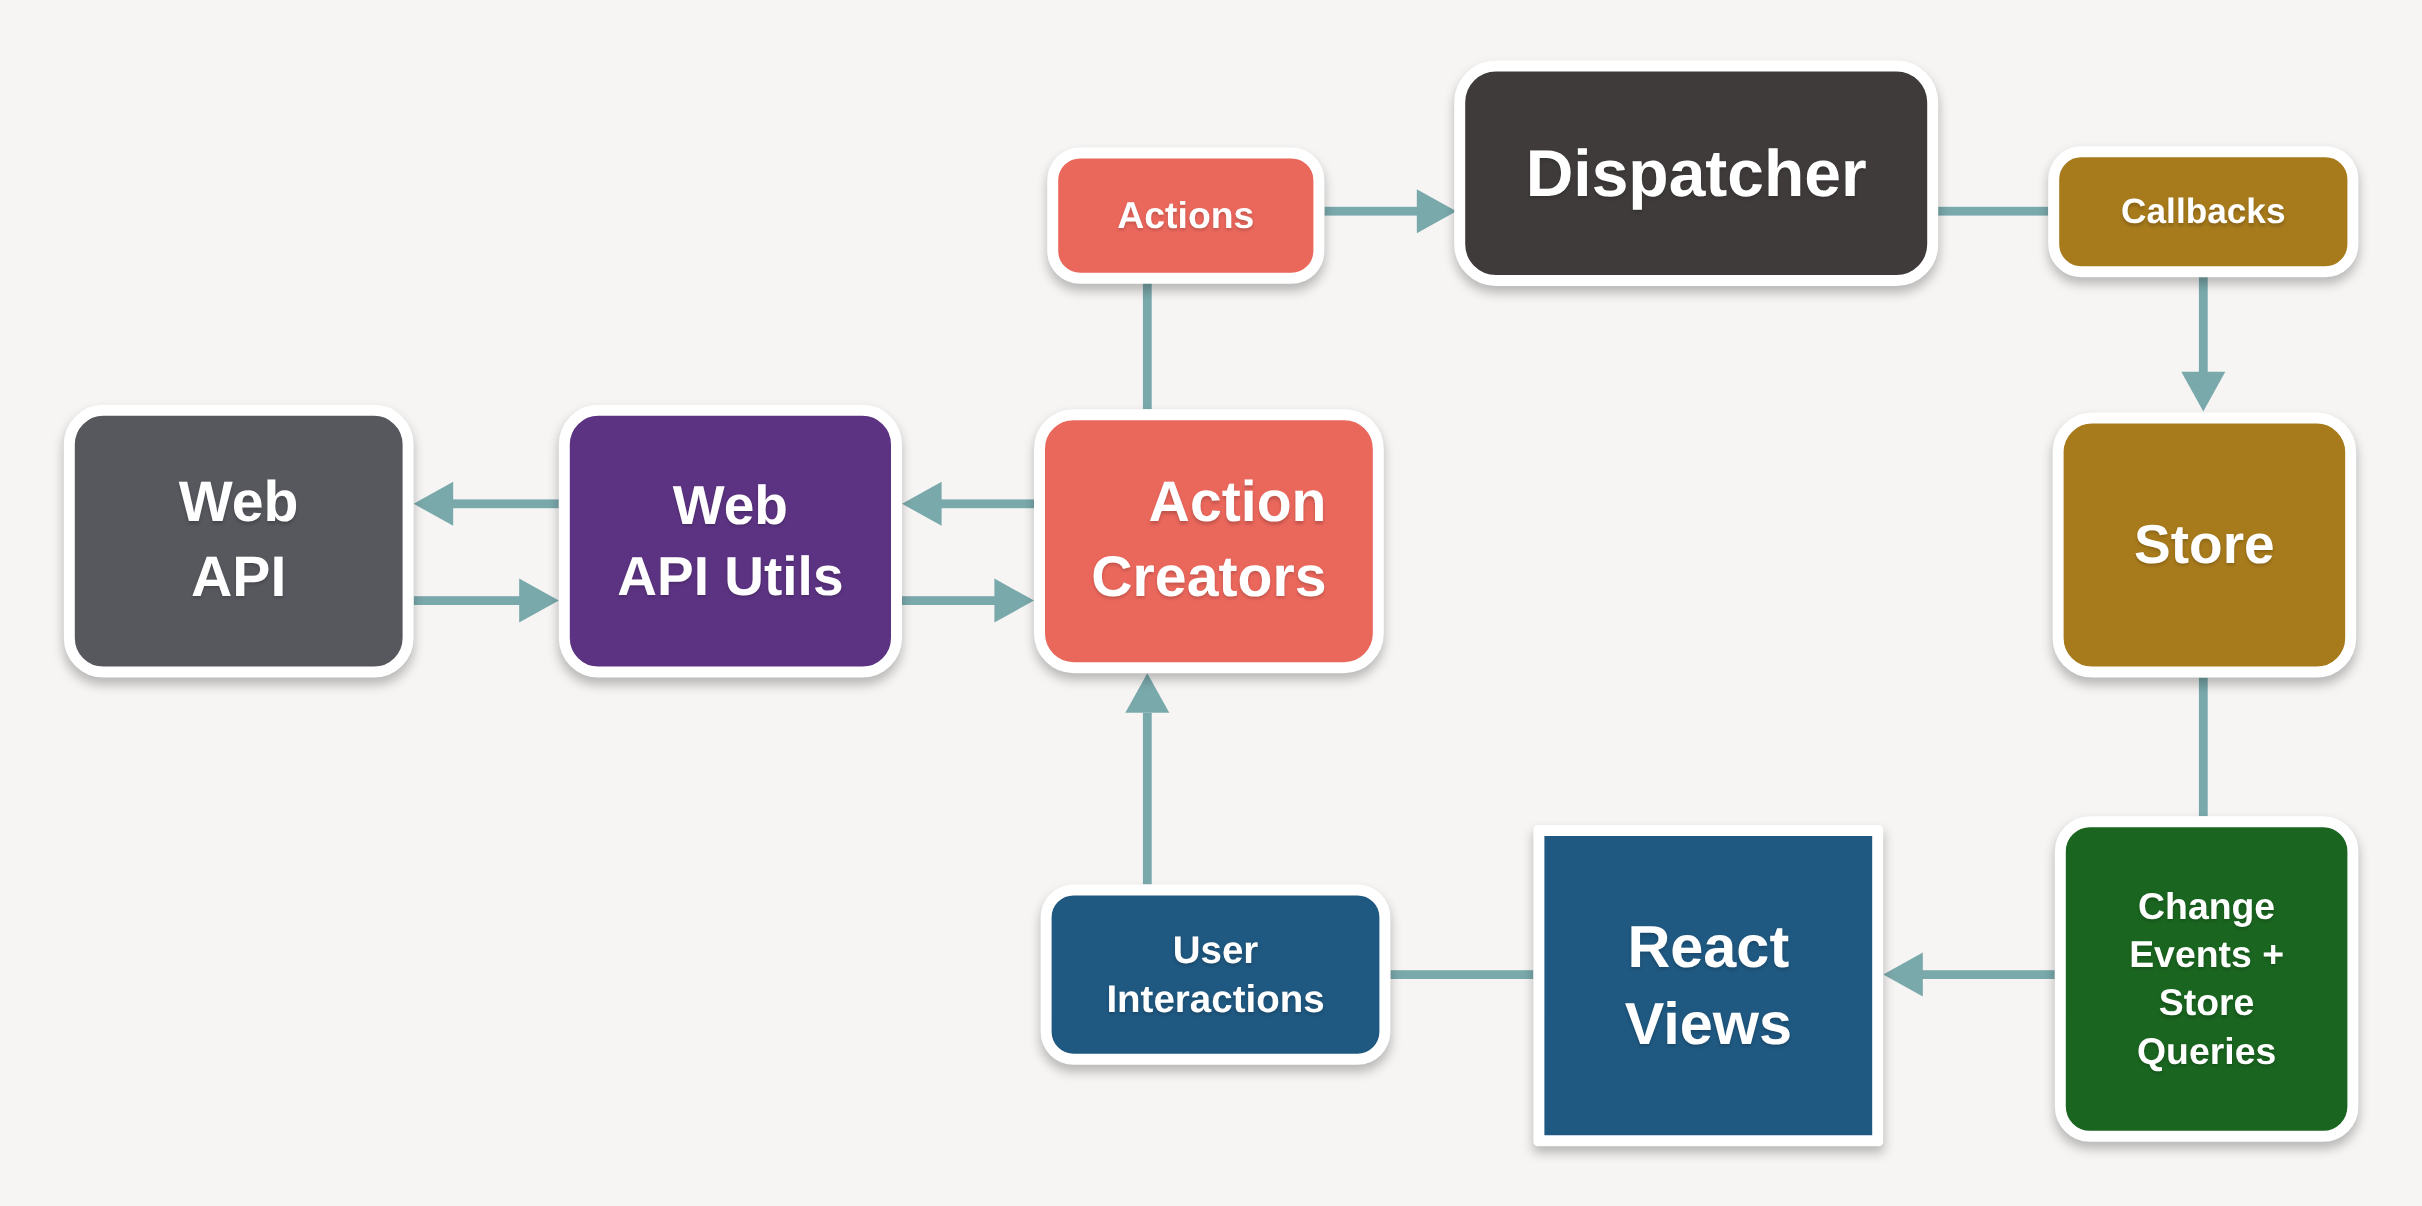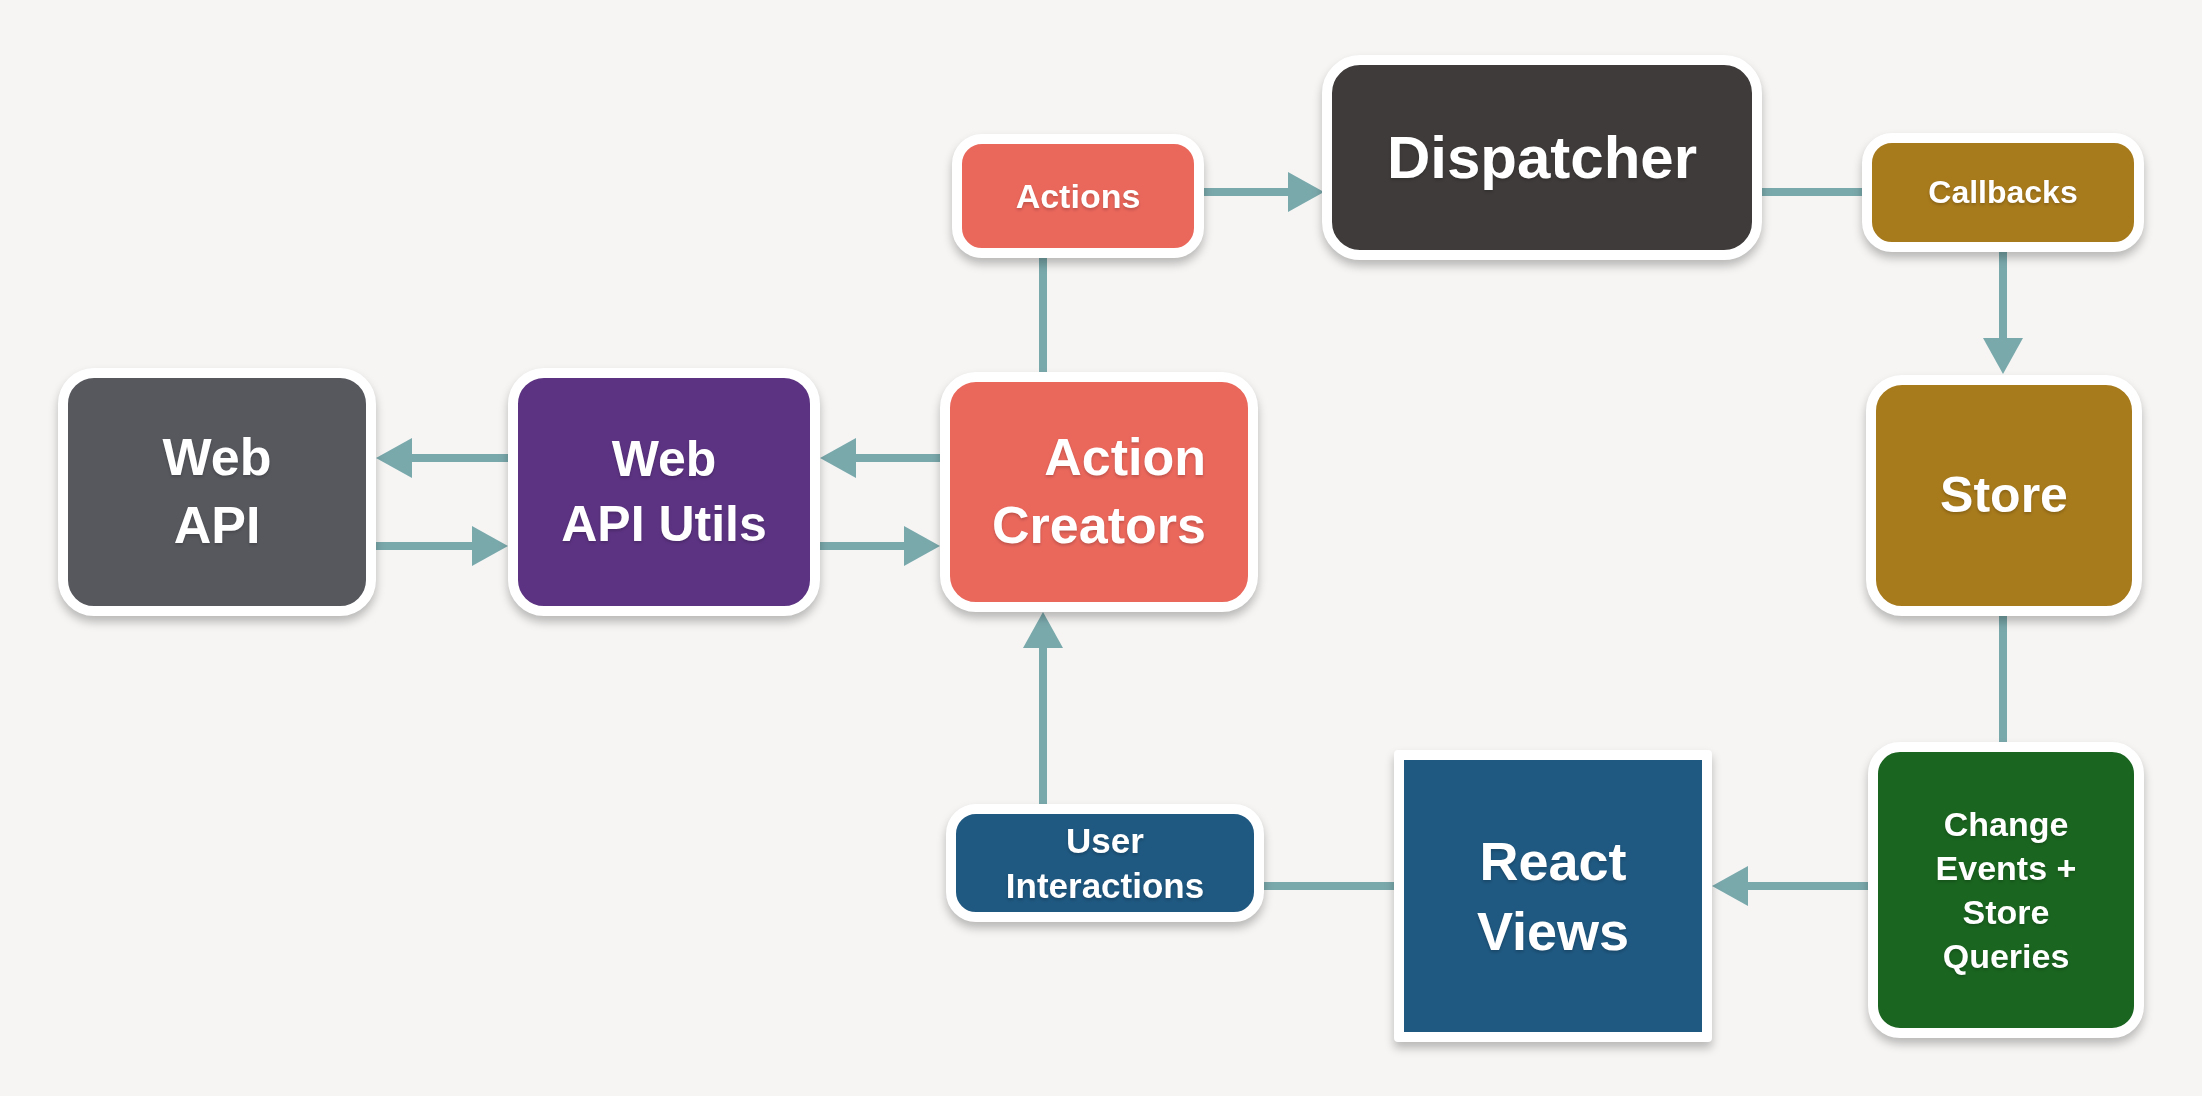--- a/index.html
+++ b/index.html
@@ -29,21 +29,21 @@
   .ah-up   {border-left:20px solid transparent;border-right:20px solid transparent;border-bottom:36px solid var(--connector);}
 
   
   #n-actions          {left:952px; top:134px; width:252px; height:124px; border-radius:30px; font-size:34px;}
   #n-dispatcher       {left:1322px;top:55px;  width:440px; height:205px; border-radius:38px; font-size:60px;}
   #n-callbacks        {left:1862px;top:133px; width:282px; height:119px; border-radius:30px; font-size:32px;}
   #n-web-api          {left:58px;  top:368px; width:318px; height:248px; border-radius:36px; font-size:52px;}
   #n-web-api-utils    {left:508px; top:368px; width:312px; height:248px; border-radius:36px; font-size:50px;}
   #n-action-creators  {left:940px; top:372px; width:318px; height:240px; border-radius:36px; font-size:52px;text-align:right;}
   #n-store            {left:1866px;top:375px; width:276px; height:241px; border-radius:36px; font-size:50px;}
-  #n-user-interactions{left:946px; top:804px; width:318px; height:118px; border-radius:30px; font-size:35px;}
+  #n-user-interactions{left:946px; top:804px; width:318px; height:164px; border-radius:30px; font-size:35px;}
   #n-react-views      {left:1394px;top:750px; width:318px; height:292px; border-radius:4px; font-size:54px;}
   #n-change-events    {left:1868px;top:742px; width:276px; height:296px; border-radius:32px; font-size:34px;}
 
   
   #e1-line{left:1204px;top:188px;width:88px;height:8px;}   #e1-head{left:1288px;top:172px;}
   #e2-line{left:1758px;top:188px;width:104px;height:8px;}
   #e3-line{left:1999px;top:250px;width:8px;height:90px;}   #e3-head{left:1983px;top:338px;}
   #e4-line{left:1999px;top:616px;width:8px;height:126px;}
   #e5-line{left:1744px;top:882px;width:124px;height:8px;}  #e5-head{left:1712px;top:866px;}
   #e6-line{left:1264px;top:882px;width:130px;height:8px;}

